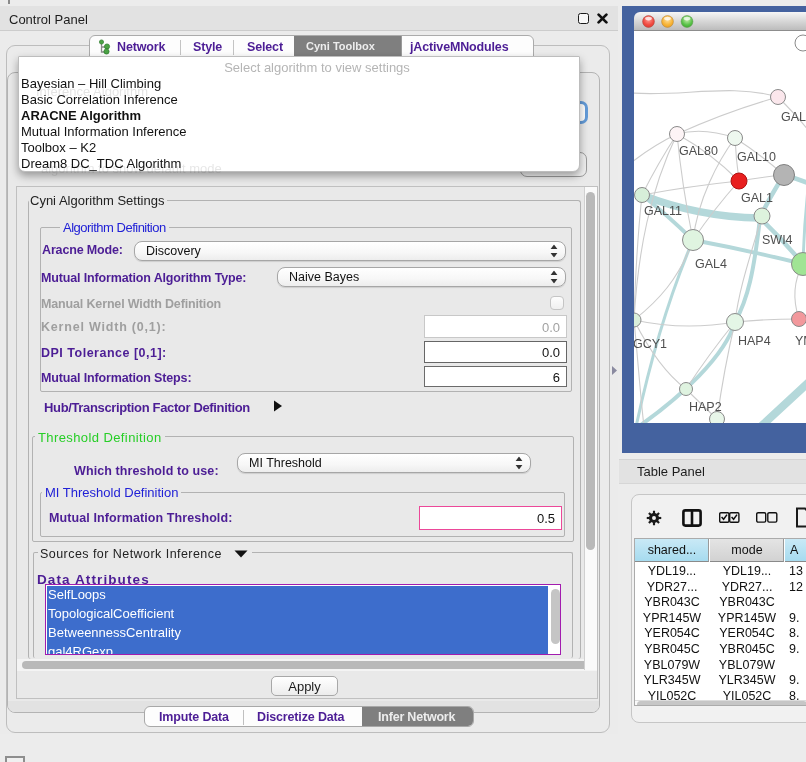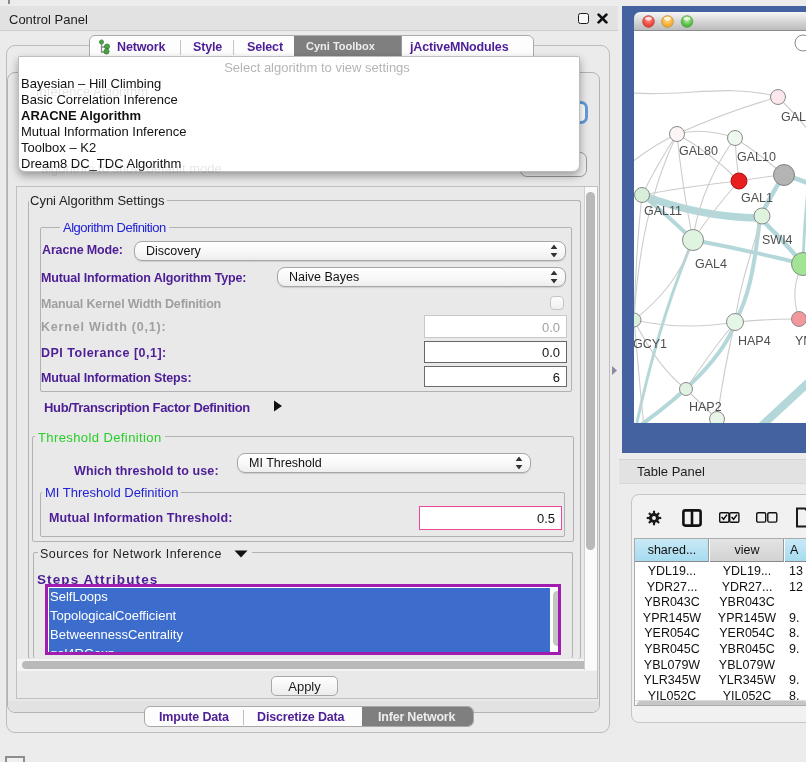--- a/index.html
+++ b/index.html
@@ -140,23 +140,23 @@
 <div class="abs lbl" style="left:49px; top:511px; letter-spacing:0.1px;">Mutual Information Threshold:</div>
 <div class="field" style="left:419px; top:506px; width:143px; height:24px; border:1px solid #ec4899;">
   <span>0.5</span>
     </div>
 
 <div class="gbox" style="left:33px; top:552px; width:540px; height:106px; border-bottom:none;"></div>
 <div class="abs" style="left:38px; top:547px; width:214px; background:#e9e9e9; padding:0 0 0 2px; font-size:12.5px; color:#222; letter-spacing:0.45px;">Sources for Network Inference</div>
 <svg class="abs" style="left:234px; top:550px;" width="14" height="8" viewBox="0 0 14 8">
   <path d="M0.5,0.5 L13.5,0.5 L7,7.5 Z" fill="#111"></path>
     </svg>
-<div class="abs lbl" style="left:37px; top:572px; font-size:13.5px; letter-spacing:1.1px;">Steps Attributes</div>
-
-<div class="abs" style="left:45px; top:584px; width:516px; height:71px; background:#fff; border:3px solid #a21caf; overflow:hidden;">
+<div class="abs lbl" style="left:37px; top:572px; font-size:13.5px; letter-spacing:1.1px;">Data Attributes</div>
+
+<div class="abs" style="left:45px; top:584px; width:516px; height:71px; background:#fff; border:1px solid #a21caf; overflow:hidden;">
   <div class="abs" style="left:1px; top:1px; width:501px; height:75px; background:#3d6dcc;"></div>
   <div class="abs" style="left:2px; top:2px;  font-size:13px; color:#fff;">SelfLoops</div>
   <div class="abs" style="left:2px; top:21px; font-size:13px; color:#fff;">TopologicalCoefficient</div>
   <div class="abs" style="left:2px; top:40px; font-size:13px; color:#fff;">BetweennessCentrality</div>
   <div class="abs" style="left:2px; top:59px; font-size:13px; color:#fff;">gal4RGexp</div>
   <div class="abs" style="left:505px; top:4px; width:9px; height:55px; background:#c5c5c5; border-radius:5px;"></div>
 </div>
 
 <div class="abs" style="left:17px; top:659px; width:580px; height:12px; background:#f4f4f4;"></div>
 <div class="abs" style="left:22px; top:661px; width:566px; height:8px; background:#b9b9b9; border-radius:4px;"></div>
@@ -345,21 +345,21 @@
   <path d="M2,1.5 L10,1.5 L14,5.5 L14,19.5 L2,19.5 Z" fill="none" stroke="#1a1a1a" stroke-width="2"></path>
 </svg>
 
 <div class="abs" style="left:634px; top:538px; width:172px; height:168px; background:#ffffff;
   border:1px solid #ababab; border-right:none; overflow:hidden; font-size:12.5px; color:#111;">
 
   <div class="abs" style="left:0; top:0; width:74px; height:23px; background:linear-gradient(#c9e9f6,#a6dbef); border-right:1px solid #9a9a9a; border-bottom:1px solid #8a8a8a;"></div>
   <div class="abs" style="left:75px; top:0; width:74px; height:23px; background:linear-gradient(#e4e4e4,#d2d2d2); border-right:1px solid #9a9a9a; border-bottom:1px solid #8a8a8a;"></div>
   <div class="abs" style="left:150px; top:0; width:22px; height:23px; background:linear-gradient(#c9e9f6,#a6dbef); border-bottom:1px solid #8a8a8a;"></div>
   <div class="abs" style="left:0px; top:4px; width:74px; text-align:center;">shared...</div>
-  <div class="abs" style="left:75px; top:4px; width:74px; text-align:center;">view</div>
+  <div class="abs" style="left:75px; top:4px; width:74px; text-align:center;">mode</div>
   <div class="abs" style="left:155px; top:4px;">A</div>
 
   <div class="abs" style="left:0; top:25px; width:74px; text-align:center; line-height:15.6px;">
     YDL19...<br>YDR27...<br>YBR043C<br>YPR145W<br>YER054C<br>YBR045C<br>YBL079W<br>YLR345W<br>YIL052C</div>
   <div class="abs" style="left:75px; top:25px; width:74px; text-align:center; line-height:15.6px;">
     YDL19...<br>YDR27...<br>YBR043C<br>YPR145W<br>YER054C<br>YBR045C<br>YBL079W<br>YLR345W<br>YIL052C</div>
   <div class="abs" style="left:154px; top:25px; line-height:15.6px;">
     13<br>12<br>&nbsp;<br>9.<br>8.<br>9.<br>&nbsp;<br>9.<br>8.</div>
 
   <div class="abs" style="left:0px; top:161px; width:172px; height:9px; background:#fafafa; border-top:1px solid #dcdcdc;"></div>

